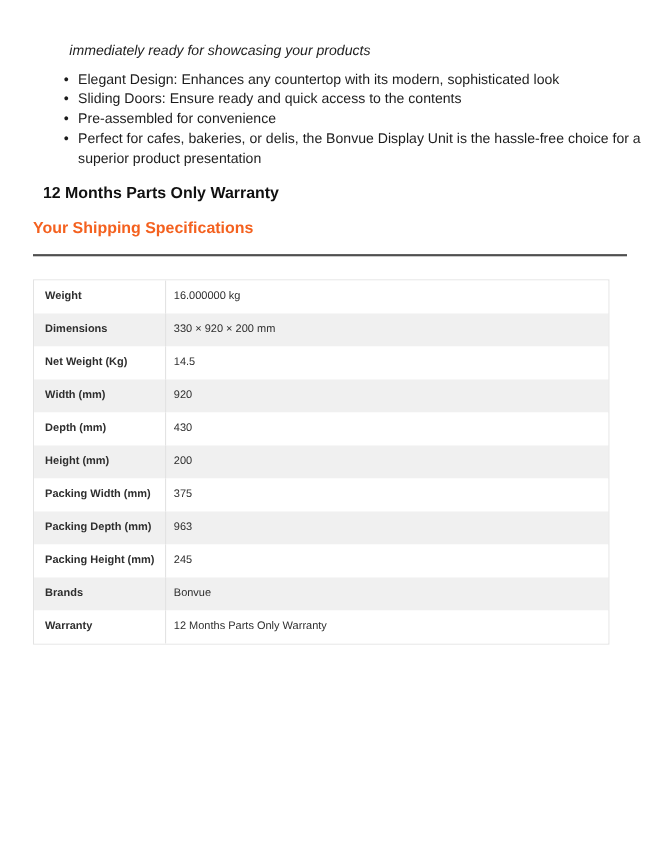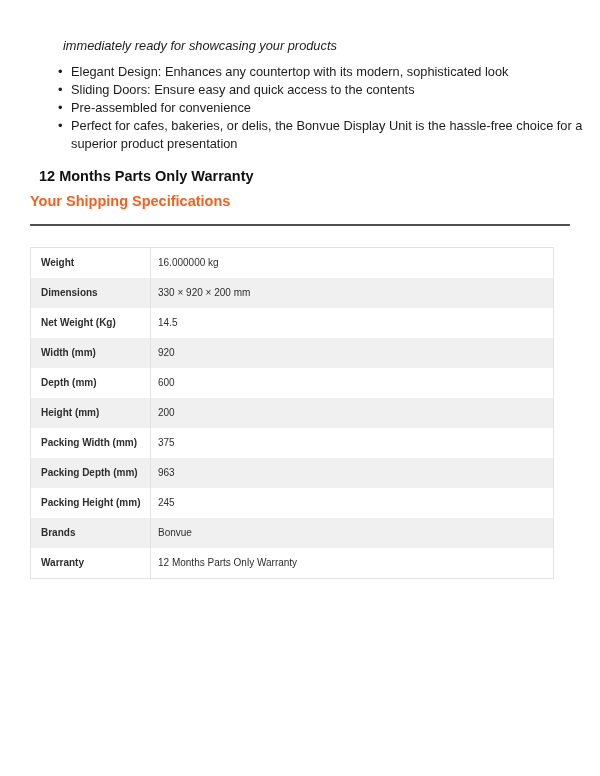--- a/index.html
+++ b/index.html
@@ -57,21 +57,21 @@
     color: var(--text-dark);
   }
   h2.warranty-heading {
     margin: 14px 0 0 9px;
     font-size: 14.5px;
     line-height: 19px;
     font-weight: bold;
     color: #111111;
   }
   h3.shipping-heading {
-    margin: 6px 0 0 0;
+    margin: 13px 0 0 0;
     font-size: 14.5px;
     line-height: 19px;
     font-weight: bold;
     color: var(--accent-orange);
   }
   .section-divider {
     margin-top: 13px;
     width: 540px;
     height: 2px;
     background: var(--divider-gray);
@@ -111,21 +111,21 @@
 </style>
 </head>
 <body>
 
 <div class="content">
 
   <div class="intro-line">immediately ready for showcasing your products</div>
 
   <ul class="feature-list">
     <li>Elegant Design: Enhances any countertop with its modern, sophisticated look</li>
-    <li>Sliding Doors: Ensure easy and quick access to the contents</li>
+    <li>Sliding Doors: Ensure ready and quick access to the contents</li>
     <li>Pre-assembled for convenience</li>
     <li>Perfect for cafes, bakeries, or delis, the Bonvue Display Unit is the hassle-free choice for a superior product presentation</li>
   </ul>
 
   <h2 class="warranty-heading">12 Months Parts Only Warranty</h2>
 
   <h3 class="shipping-heading">Your Shipping Specifications</h3>
 
   <div class="section-divider"></div>
 
@@ -141,21 +141,21 @@
     <div class="spec-row">
       <div class="spec-label">Net Weight (Kg)</div>
       <div class="spec-value">14.5</div>
     </div>
     <div class="spec-row">
       <div class="spec-label">Width (mm)</div>
       <div class="spec-value">920</div>
     </div>
     <div class="spec-row">
       <div class="spec-label">Depth (mm)</div>
-      <div class="spec-value">600</div>
+      <div class="spec-value">430</div>
     </div>
     <div class="spec-row">
       <div class="spec-label">Height (mm)</div>
       <div class="spec-value">200</div>
     </div>
     <div class="spec-row">
       <div class="spec-label">Packing Width (mm)</div>
       <div class="spec-value">375</div>
     </div>
     <div class="spec-row">

